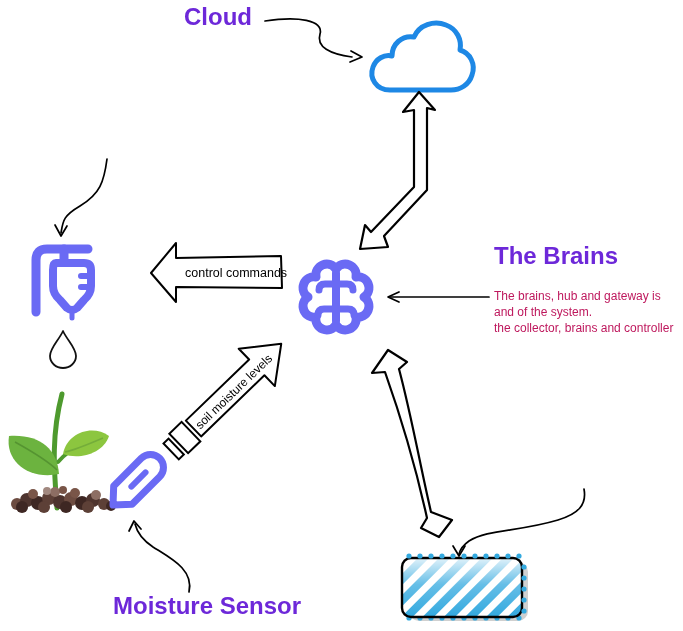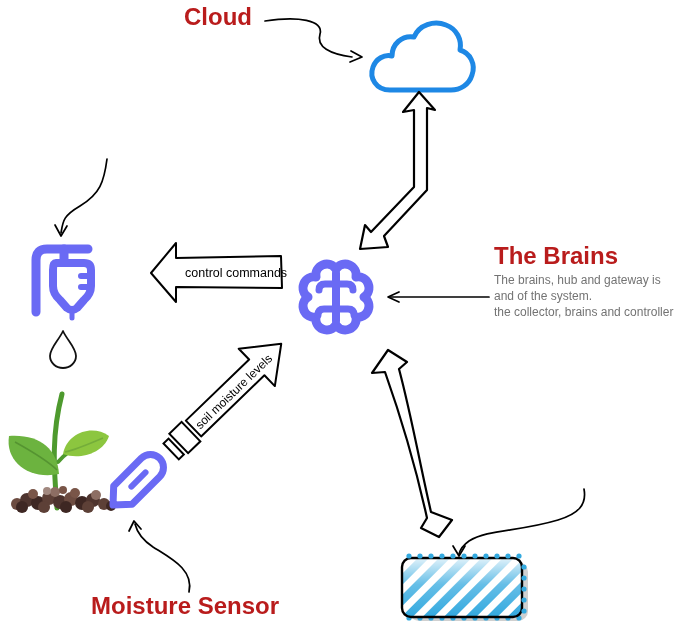--- a/index.html
+++ b/index.html
@@ -7,28 +7,28 @@
     position:relative;
     width:683px;height:631px;
     background:#ffffff;
     overflow:hidden;
     font-family:"Liberation Sans",sans-serif;
   }
   .diagram-svg{position:absolute;left:0;top:0;}
   .label{
     position:absolute;
     font:700 24px/1.15 "Liberation Sans",sans-serif;
-    color:#b91c1c;
+    color:#6d28d9;
     white-space:nowrap;
   }
   .desc{
     position:absolute;
-    left:494px;top:272px;
+    left:494px;top:288px;
     font:12px/16px "Liberation Sans",sans-serif;
-    color:#737373;
+    color:#be185d;
     white-space:nowrap;
   }
   .arrow-text{
     font-family:"Liberation Sans",sans-serif;
     fill:#000;
   }
 </style>
 </head>
 <body>
 
@@ -185,15 +185,15 @@
 
   <div class="label" style="left:494px;top:242px">The Brains</div>
 
   <div class="desc">
     <div>The brains, hub and gateway is</div>
     <div>and of the system.</div>
     <div>the collector, brains and controller</div>
   </div>
 
 
-  <div class="label" style="left:91px;top:592px">Moisture Sensor</div>
+  <div class="label" style="left:113px;top:592px">Moisture Sensor</div>
 
 </div>
 
 </body></html>

